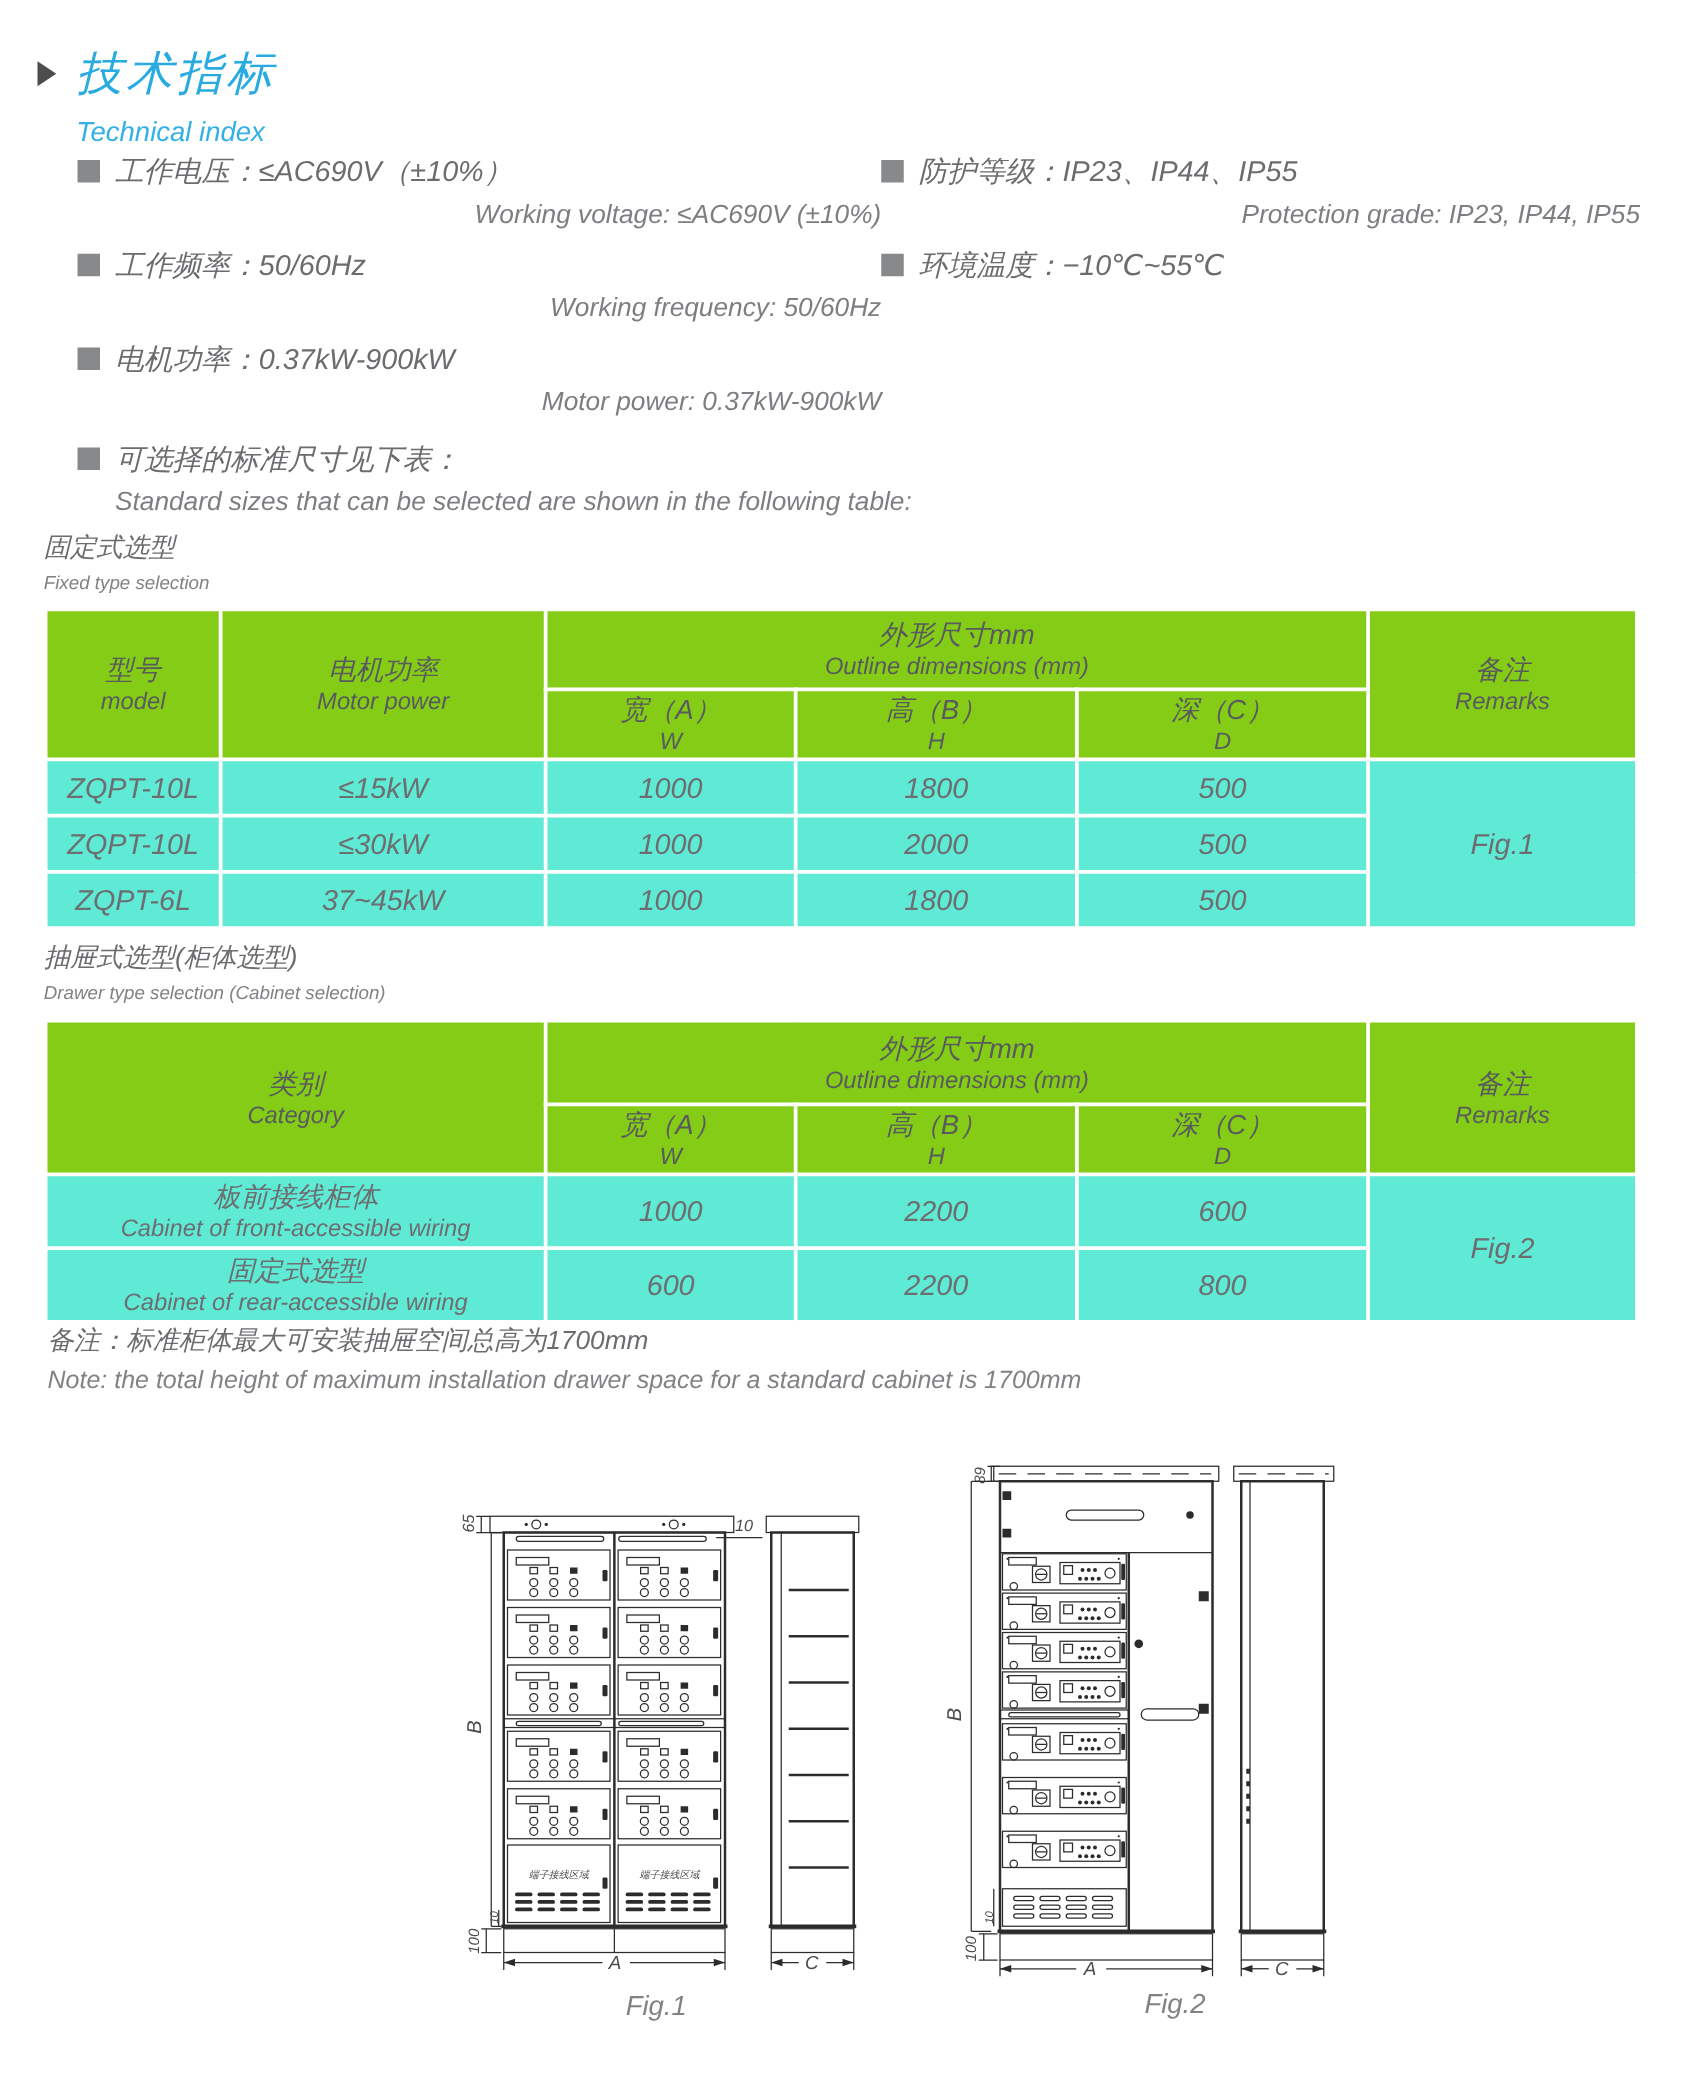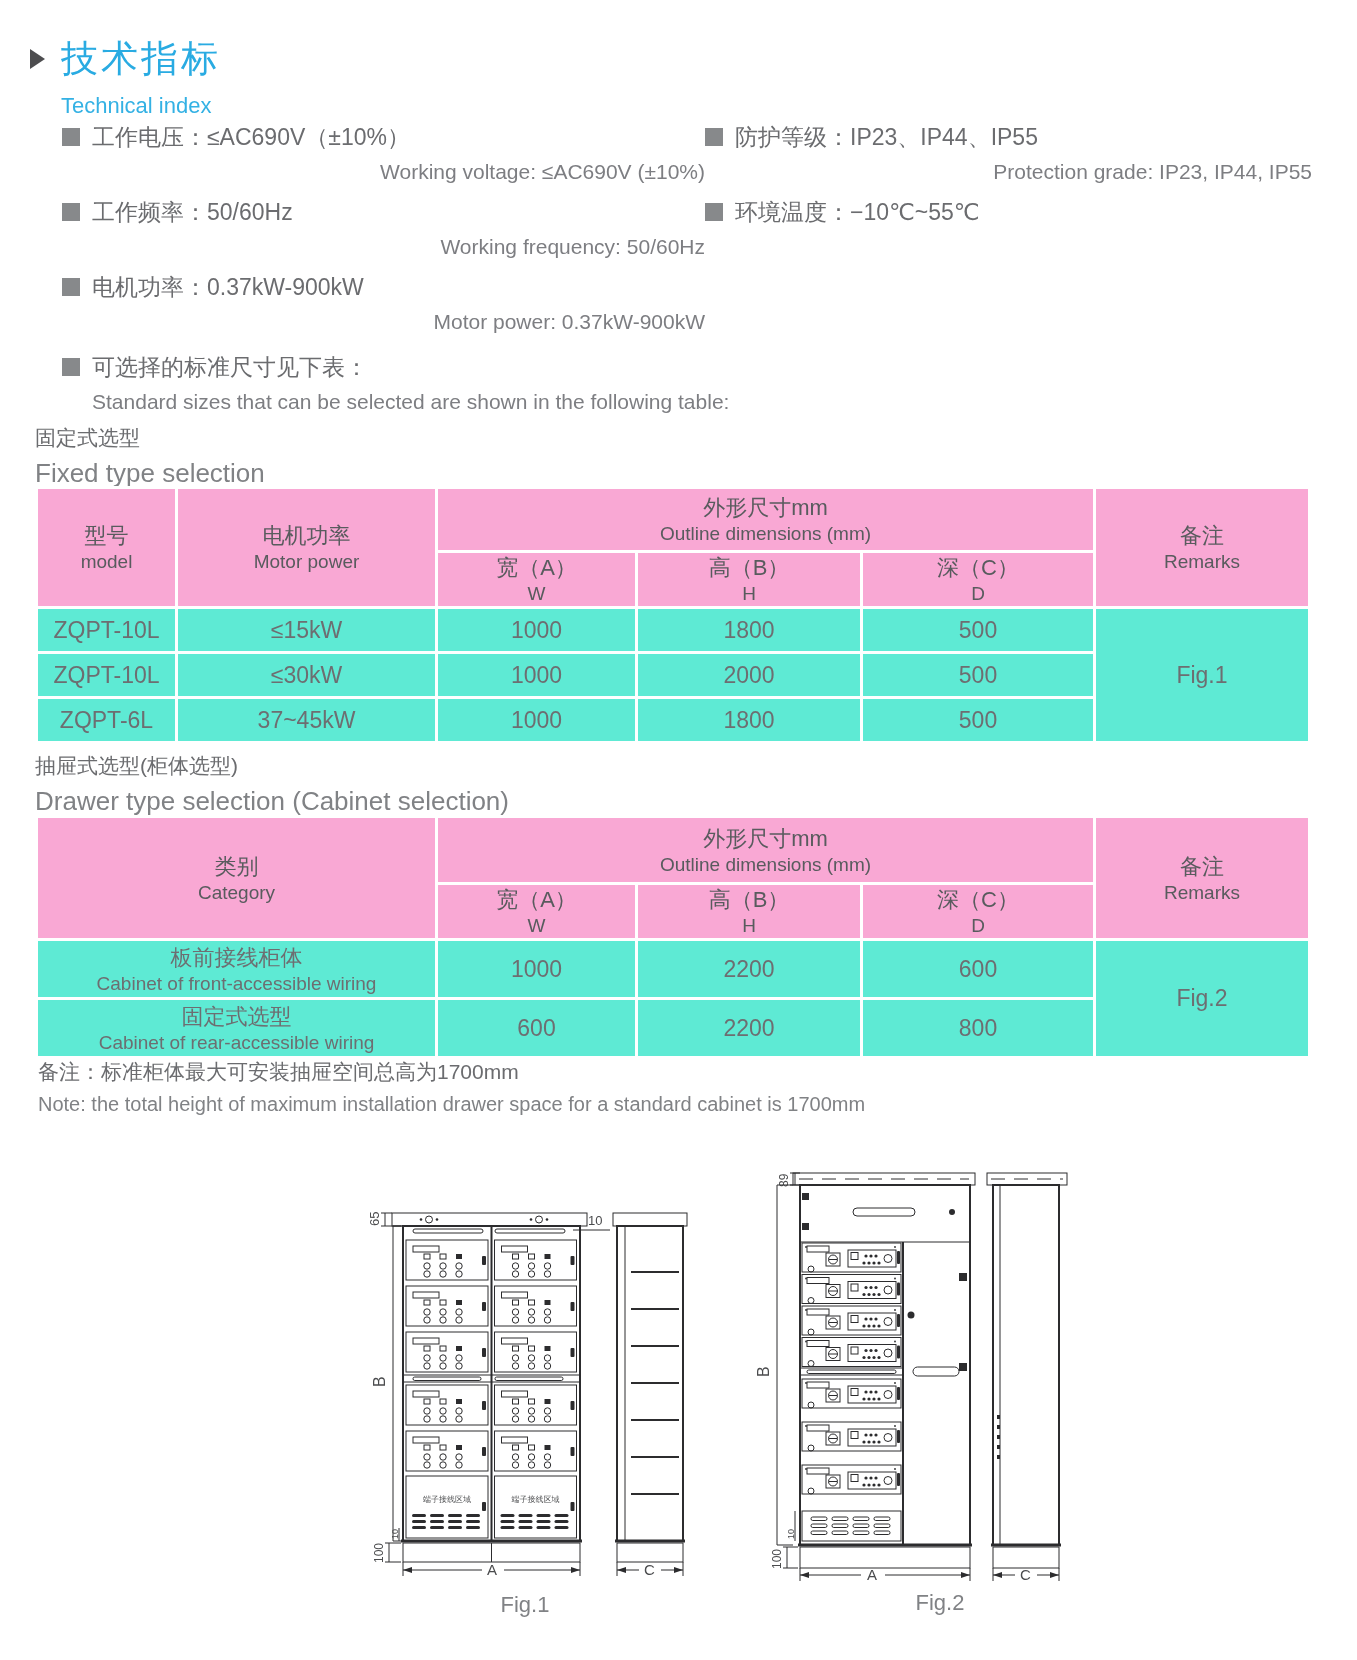--- a/index.html
+++ b/index.html
@@ -1,17 +1,17 @@
 <!DOCTYPE html>
 <html><head>
 <meta charset="utf-8">
 <style>
   html,body{margin:0;padding:0;background:#fff;}
   .page{position:relative;width:1357px;height:1660px;background:#fff;overflow:hidden;
-        font-family:"Liberation Sans","DejaVu Sans",sans-serif;color:#6d6e71;}
+        font-family:"Liberation Sans","DejaVu Sans",sans-serif;color:#6d6e71;font-style:italic;}
 
   
   .hdr{position:absolute;top:34px;left:30px;}
   .hdr-row{display:flex;align-items:center;}
   .arrow-icon{width:0;height:0;border-left:15px solid #4d4d4f;border-top:10px solid transparent;
               border-bottom:10px solid transparent;margin-right:16px;}
   .title-zh{font-size:37px;color:#29abe2;letter-spacing:3px;}
   .title-en{font-size:22px;color:#33b1e4;margin:9px 0 0 31px;}
 
   
@@ -20,26 +20,26 @@
   .specs-right{flex:1;}
   .spec-zh{display:flex;align-items:center;font-size:23px;color:#6b6c6f;height:30px;line-height:30px;}
   .bullet{width:18px;height:18px;background:#87898b;margin-right:12px;flex:none;}
   .spec-en{font-size:21px;color:#7d7e82;margin:5px 0 10px 30px;height:30px;line-height:30px;}
   .size-note{position:absolute;top:352px;left:62px;}
 
   
   .sec{position:absolute;left:35px;}
   .sec1{top:424px;} .sec2{top:752px;}
   .sec-zh{font-size:21px;color:#6b6c6f;}
-  .sec-en{font-size:26px;color:#808285;margin-top:6px;}
+  .sec-en{font-size:15px;color:#808285;margin-top:6px;}
 
   
   .tbl{position:absolute;left:35px;border-collapse:collapse;table-layout:fixed;width:1273px;}
   .tbl td{border:3px solid #fff;text-align:center;vertical-align:middle;padding:0;}
-  .tbl td.h{background:#f9a8d4;color:#595b5e;}
+  .tbl td.h{background:#84cc16;color:#595b5e;}
   .tbl td.d{background:#5eead4;color:#6d6e71;font-size:23px;}
   .zh2{font-size:22px;line-height:29px;}
   .en2{font-size:19px;line-height:24px;}
   .t1{top:486px;}
   .t1 tr.h1{height:64px;} .t1 tr.h2{height:56px;} .t1 tr.r{height:45px;}
   .t2{top:815px;}
   .t2 tr.h1{height:67px;} .t2 tr.h2{height:51px;} .t2 tr.r{height:59px;}
   .remark-cell{font-size:23px;}
 
   

